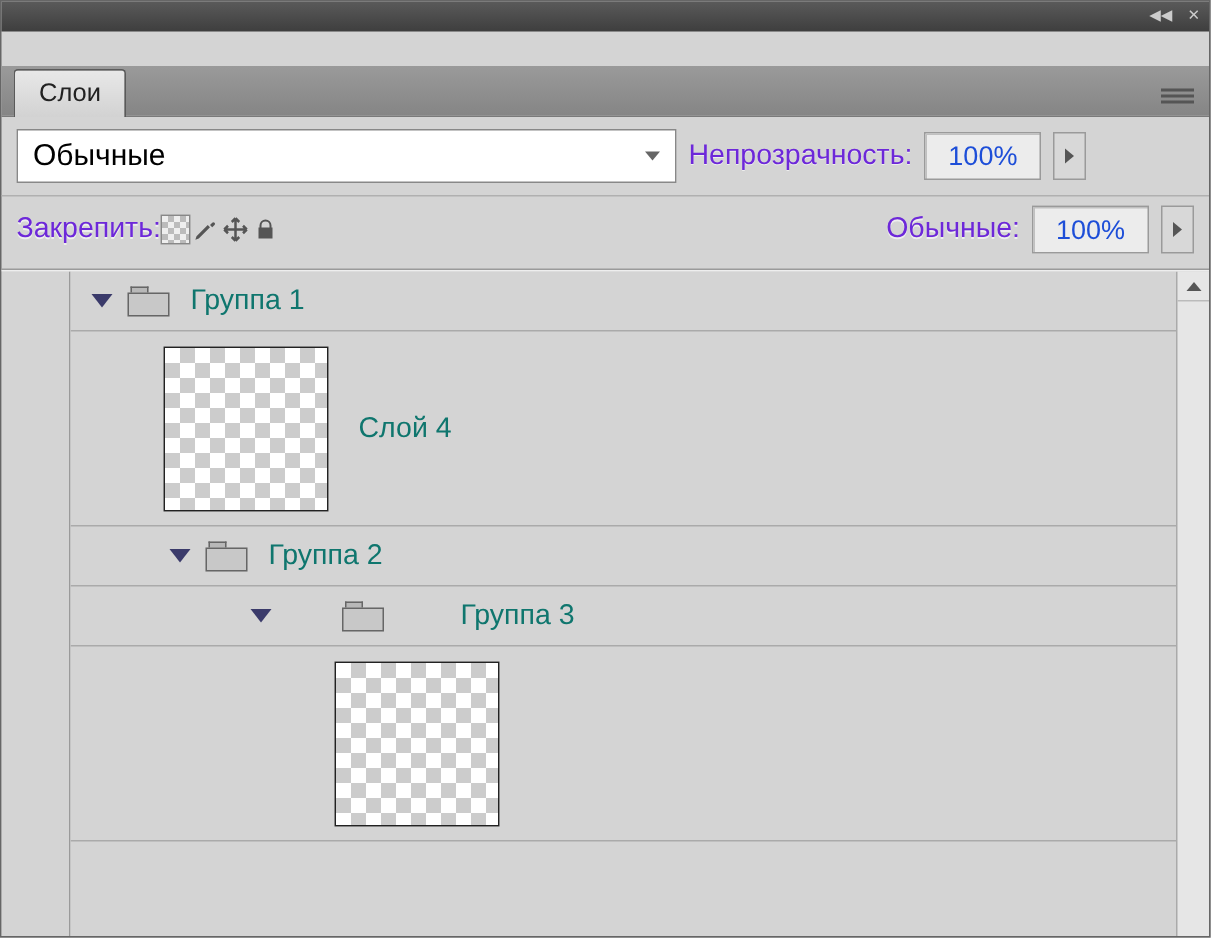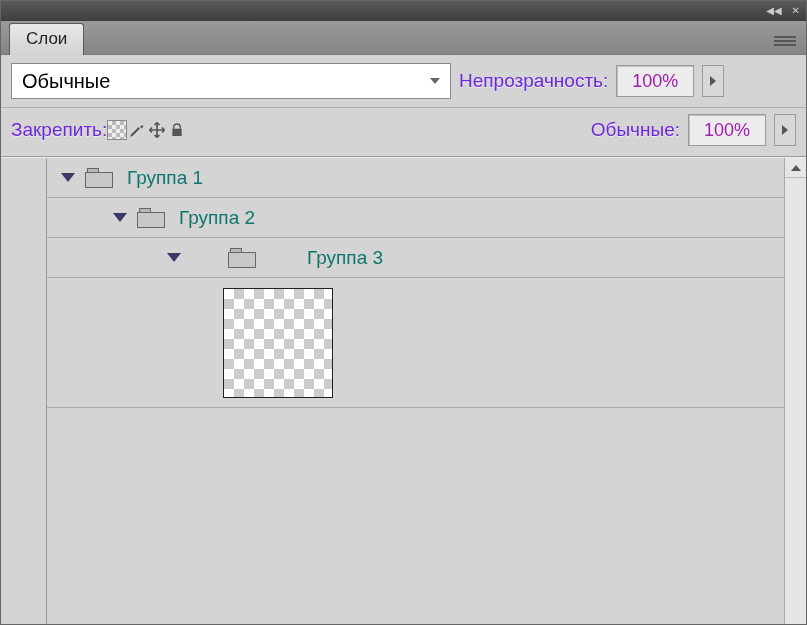--- a/index.html
+++ b/index.html
@@ -29,20 +29,21 @@
     line-height: 1;
   }
   .tabbar {
     height: 34px;
     background: linear-gradient(to bottom, #9a9a9a, #858585);
     display: flex;
     align-items: flex-end;
     padding: 0 10px 0 8px;
     border-bottom: 1px solid #7a7a7a;
     justify-content: space-between;
+    margin-top: 23px;
   }
   .tab {
     background: linear-gradient(to bottom, #e8e8e8, #d2d2d2);
     border: 1px solid #5a5a5a;
     border-bottom: none;
     padding: 5px 16px 6px;
     font-size: 17px;
     color: #222;
     border-radius: 3px 3px 0 0;
     position: relative;
@@ -95,21 +96,21 @@
   .value-box {
     width: 78px;
     height: 32px;
     background: #ececec;
     border: 1px solid #9a9a9a;
     box-shadow: inset 1px 1px 0 #c0c0c0;
     display: flex;
     align-items: center;
     justify-content: center;
     font-size: 18px;
-    color: #a21caf;
+    color: #1d4ed8;
   }
   .spin-btn {
     width: 22px;
     height: 32px;
     border: 1px solid #9a9a9a;
     background: #d8d8d8;
     display: flex;
     align-items: center;
     justify-content: center;
     cursor: pointer;
@@ -313,20 +314,24 @@
 
   <div class="layers-area">
     <div class="eye-col"></div>
     <div class="layer-list">
       <div class="layers-wrap" id="layers-wrap">
           <div class="row group-row indent-1">
             <div class="disclosure"></div>
             <div class="folder"></div>
             <span class="row-label">Группа 1</span>
           </div>
+          <div class="row layer-row indent-thumb-1">
+            <div class="layer-thumb"></div>
+            <span class="row-label">Слой 4</span>
+          </div>
           <div class="row group-row indent-2">
             <div class="disclosure"></div>
             <div class="folder"></div>
             <span class="row-label">Группа 2</span>
           </div>
           <div class="row group-row indent-3">
             <div class="disclosure"></div>
             <div class="folder"></div>
             <span class="row-label">Группа 3</span>
           </div>

